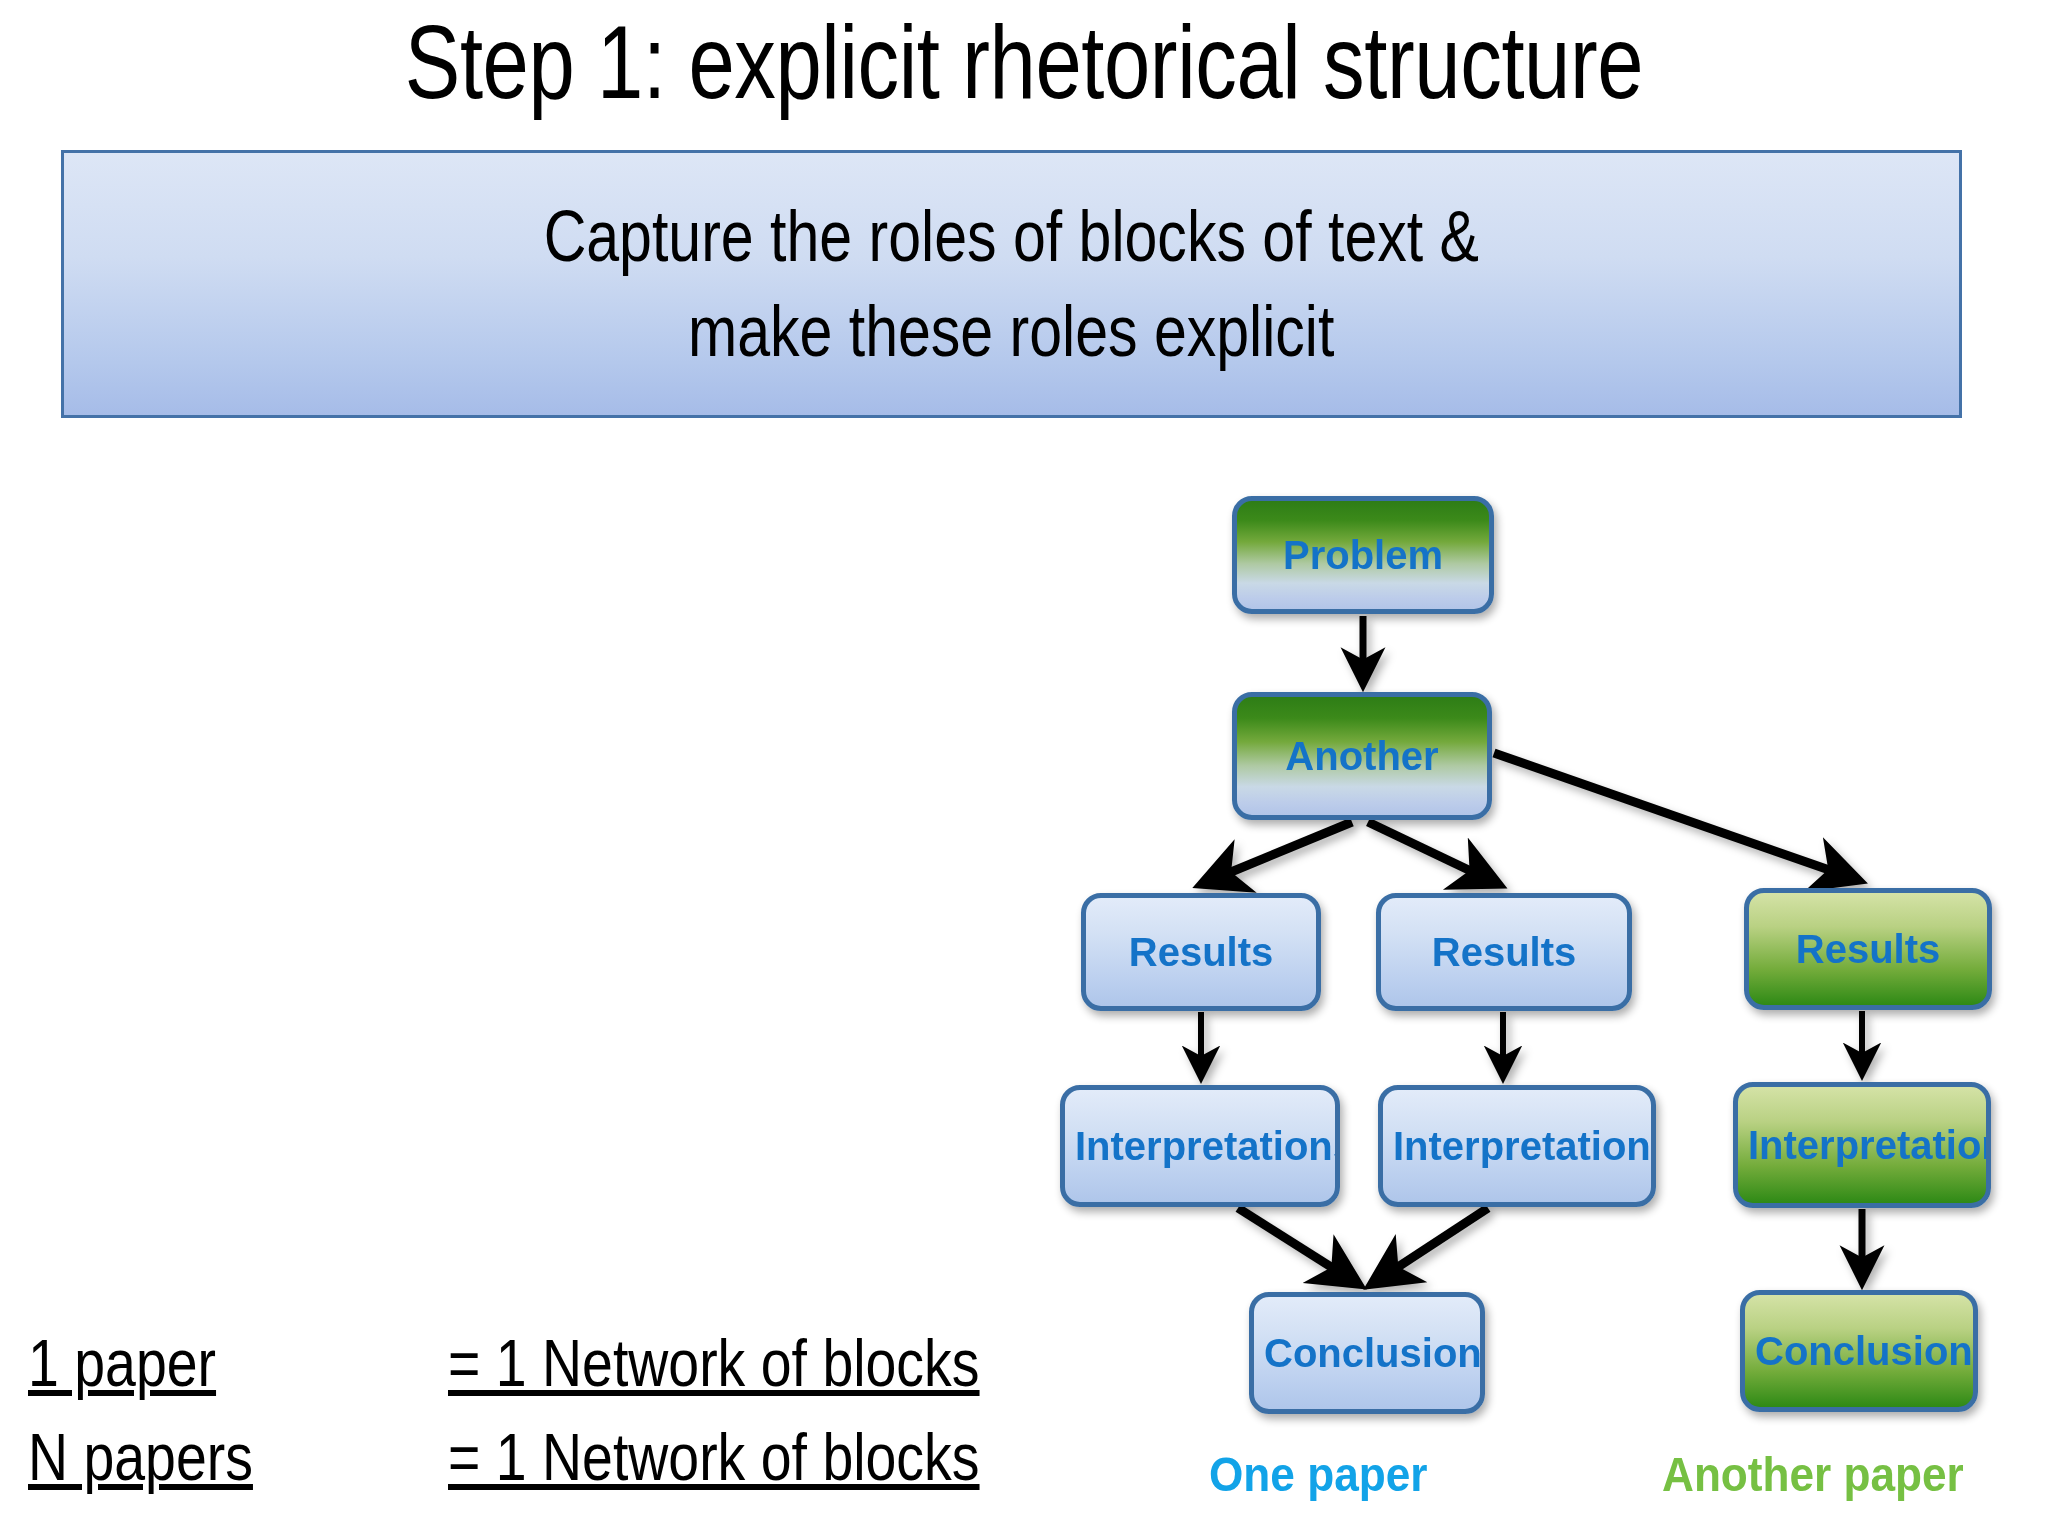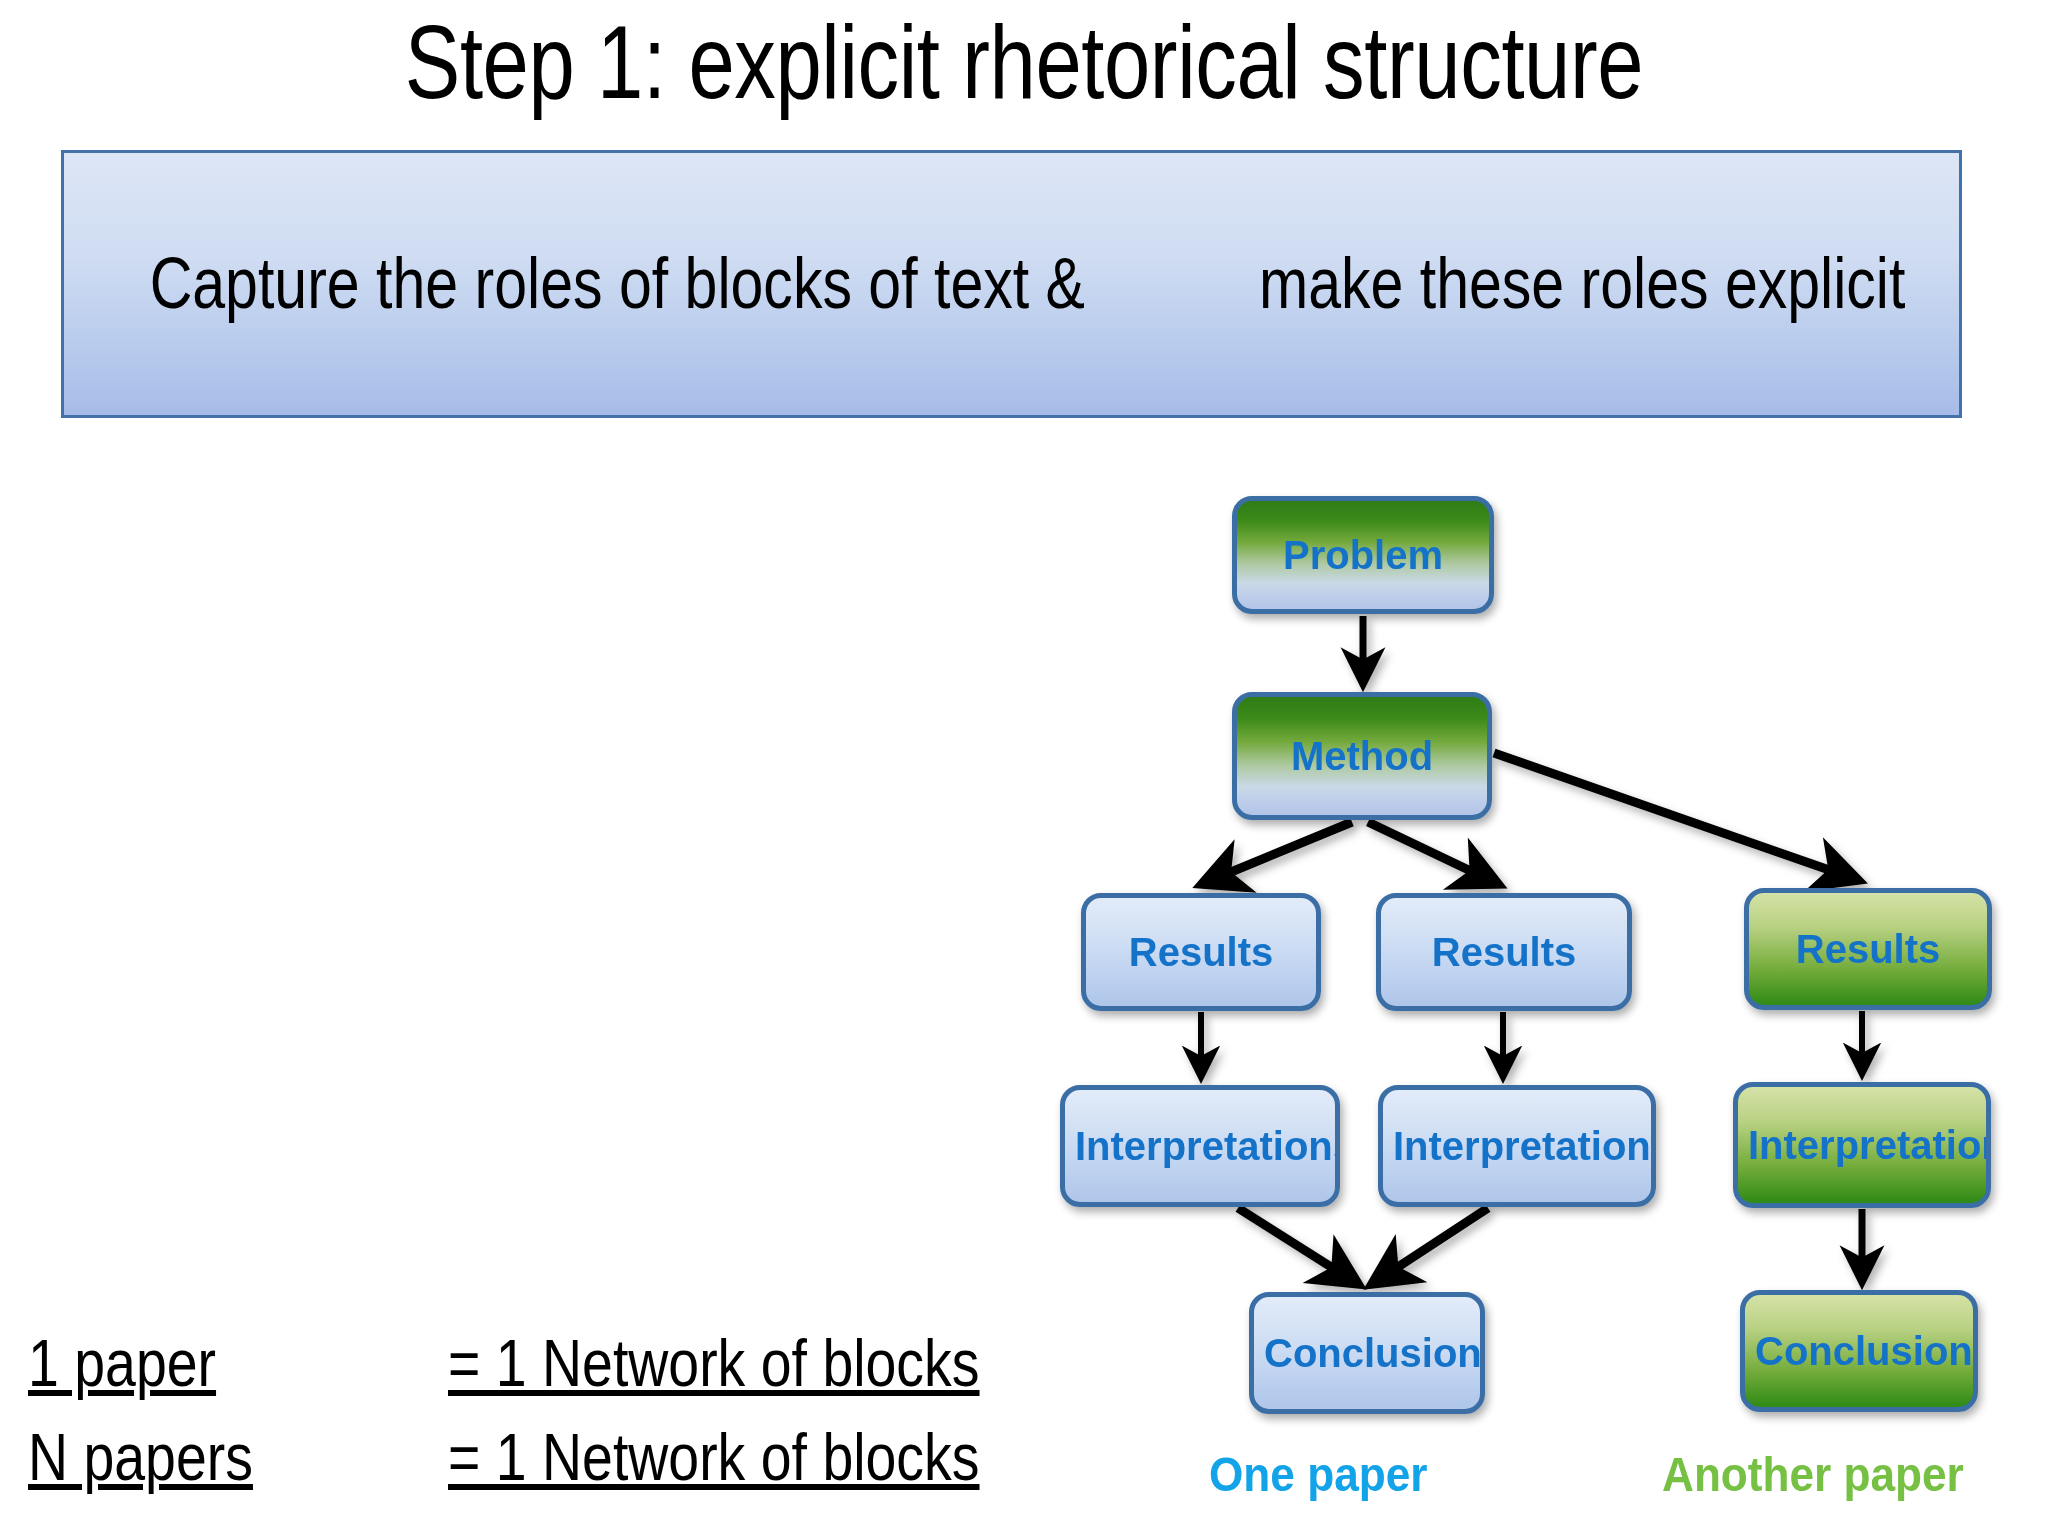--- a/index.html
+++ b/index.html
@@ -37,21 +37,21 @@
   #banner {
     position: absolute;
     left: 61px;
     top: 150px;
     width: 1901px;
     height: 268px;
     box-sizing: border-box;
     border: 3px solid #4472a8;
     background: linear-gradient(to bottom, #dde6f6 0%, #cfdcf2 40%, #b4c8ec 80%, #a6bce8 100%);
     display: flex;
-    flex-direction: row;
+    flex-direction: column;
     align-items: center;
     justify-content: center;
   }
   .banner-line {
     font-size: 72px;
     line-height: 1.32;
     color: #000000;
     text-align: center;
     transform: scaleX(0.82);
     transform-origin: 50% 50%;
@@ -226,21 +226,21 @@
       <line x1="1488" y1="1208" x2="1372" y2="1284" stroke-width="9" marker-end="url(#ah)"></line>
       <line x1="1862" y1="1209" x2="1862" y2="1282" stroke-width="7" marker-end="url(#ah)"></line>
     </g>
   </svg>
 
   <div class="node fill-greenblue" id="node-problem">
     <span>Problem</span>
   </div>
 
   <div class="node fill-greenblue" id="node-method">
-    <span>Method</span>
+    <span>Another</span>
   </div>
 
   <div class="node fill-blue" id="node-results-1">
     <span>Results</span>
   </div>
 
   <div class="node fill-blue" id="node-results-2">
     <span>Results</span>
   </div>
 

